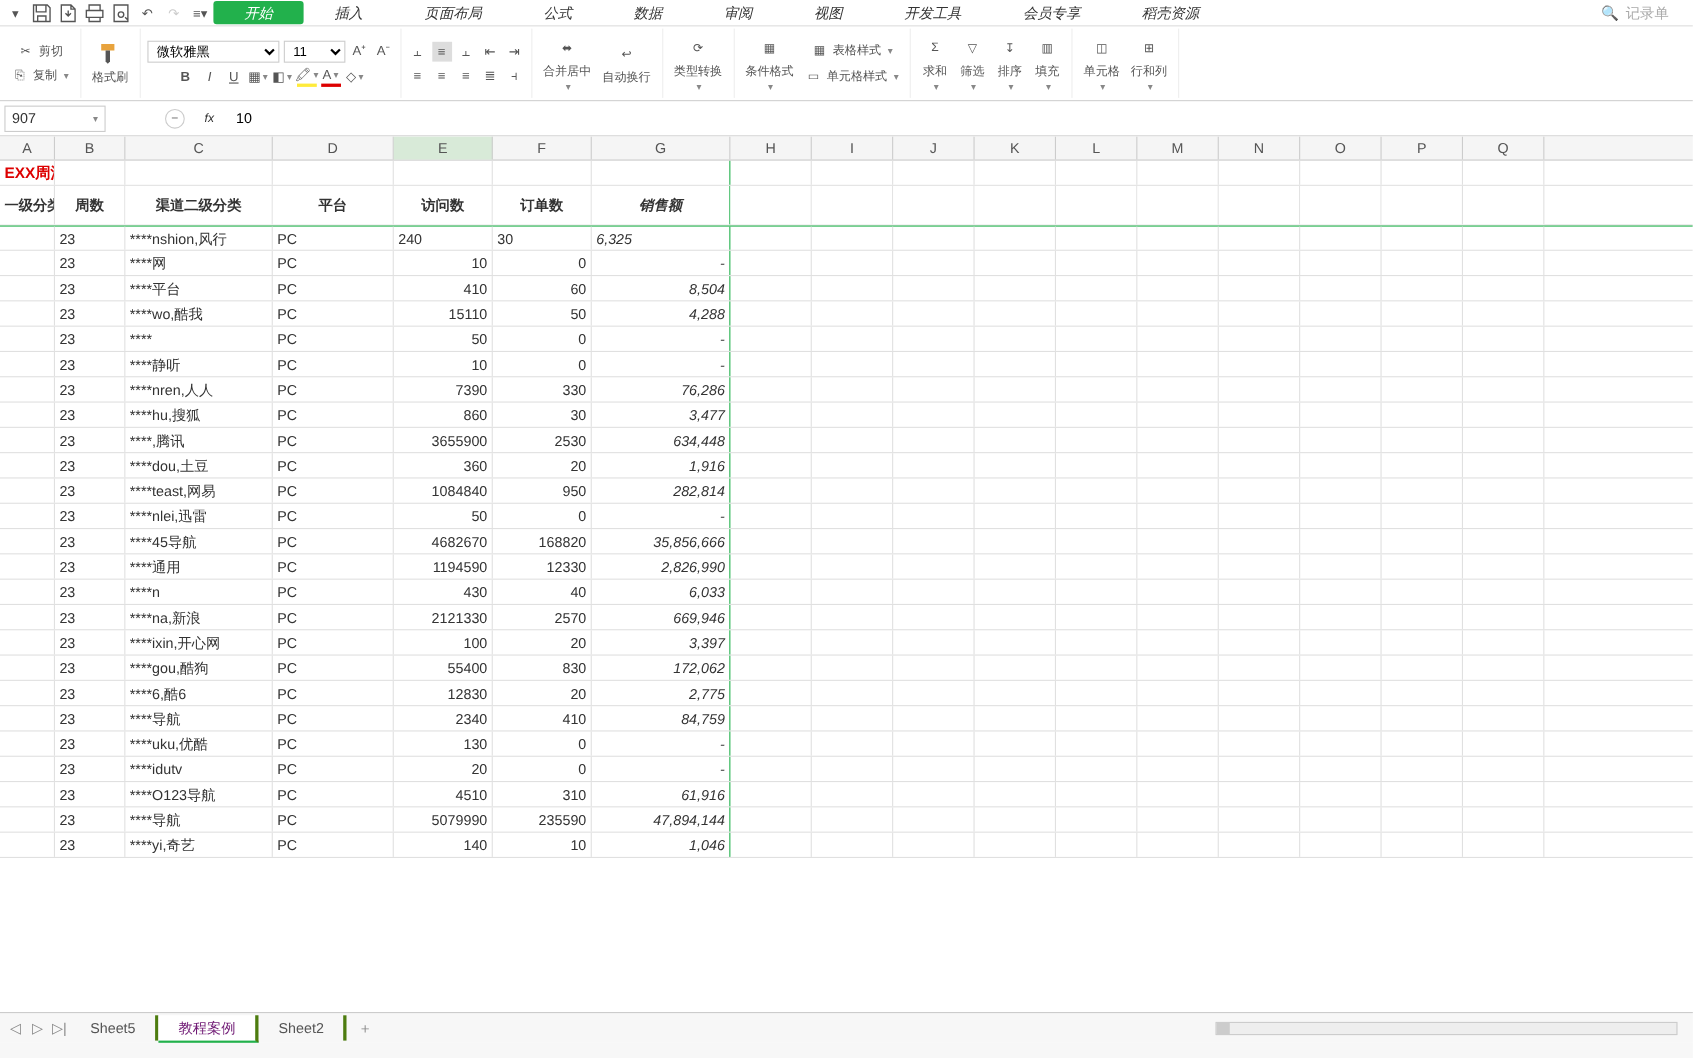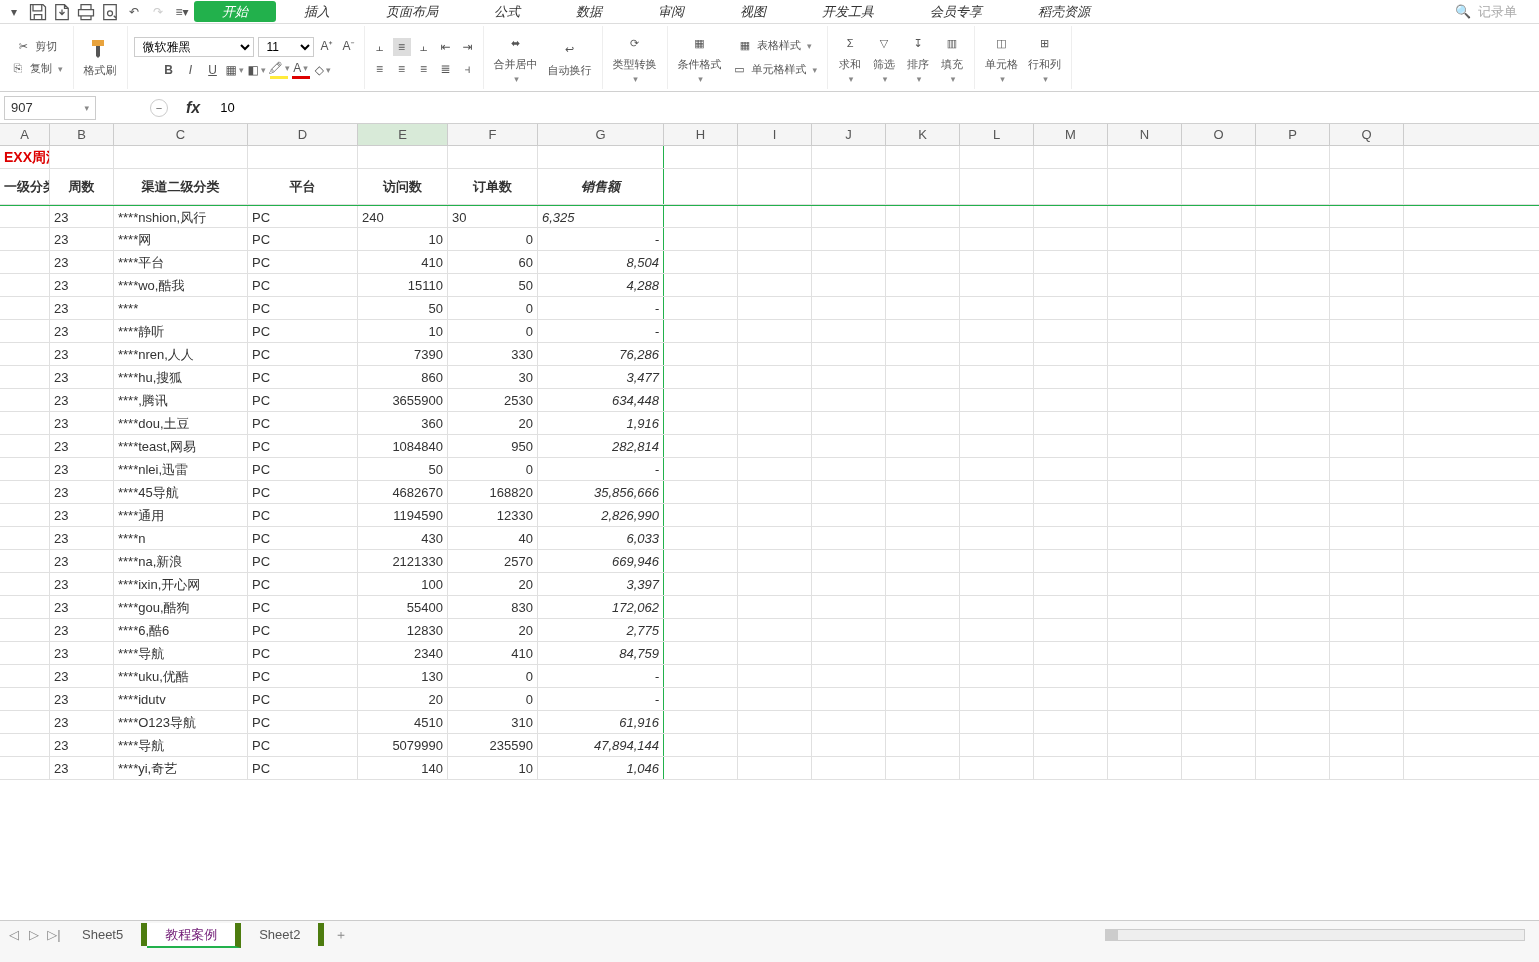--- a/index.html
+++ b/index.html
@@ -27,21 +27,21 @@
 .num-format { border: 1px solid #ccc; height: 22px; width: 120px; font-size: 12px; padding: 0 4px; }
 .icon-row { display: flex; gap: 4px; }
 .icon-row .ic { width: 18px; height: 18px; display:flex;align-items:center;justify-content:center;color:#555;cursor:pointer; }
 .col2 { display:flex; flex-direction:column; gap:4px; justify-content:center; }
 .drop::after{content:"▾";font-size:9px;margin-left:2px;color:#888}
 
 
 .formula-bar { display: flex; align-items: center; height: 32px; border-bottom: 1px solid #d0d0d0; }
 .name-box { width: 92px; height: 24px; border: 1px solid #ccc; margin: 0 4px; padding: 0 6px; font-size: 13px; display:flex;align-items:center;justify-content:space-between; }
 .fx-area { display: flex; align-items: center; gap: 12px; margin-left: 50px; }
-.fx-icon { font-style: italic; font-size: 16px; font-weight: bold; }
+.fx-icon { font-style: italic; font-size: 11px; }
 .fx-input { border: none; outline: none; font-size: 13px; padding: 0 8px; width: 400px; }
 .zoom-btn { width:18px;height:18px;display:flex;align-items:center;justify-content:center;border:1px solid #ccc;border-radius:50%;color:#666;font-size:11px;margin-right:6px; }
 
 
 .sheet-wrap { position: relative; height: calc(100vh - 24px - 68px - 32px - 28px - 14px); overflow: hidden; display:flex;flex-direction:column; }
 .col-headers { display:flex; height:22px; background:#f5f5f5; border-bottom:1px solid #ccc;}
 .col-headers .ch { border-right:1px solid #ccc; text-align:center; line-height:22px; font-size:13px; color:#555;}
 .col-headers .ch.sel { background:#d8ead8; }
 .body-rows { flex:1; overflow:auto;}
 .row-line { display:flex; height:23px; border-bottom:1px solid #e0e0e0;}
@@ -56,21 +56,21 @@
 
 .cA{width:50px}.cB{width:64px}.cC{width:134px}.cD{width:110px}.cE{width:90px}.cF{width:90px}
 .cG{width:126px}.cH{width:74px}.cI{width:74px}.cJ{width:74px}.cK{width:74px}.cL{width:74px}
 .cM{width:74px}.cN{width:74px}.cO{width:74px}.cP{width:74px}.cQ{width:74px}
 
 .col-headers .cE{ background:#d8ead8; }
 
 
 .sheet-tabs { height: 28px; display: flex; align-items: center; border-top:1px solid #ccc; background:#f7f7f7; padding:0 4px; gap:0; font-size:13px;}
 .sheet-tabs .navbtn { width:20px; text-align:center; color:#888; cursor:pointer;}
-.sheet-tabs .stab { padding:4px 18px; border-right:6px solid #4d7c0f; cursor:pointer; color:#555;}
+.sheet-tabs .stab { padding:4px 18px; border-right:3px solid #4d7c0f; cursor:pointer; color:#555;}
 .sheet-tabs .stab.active { color:#701a75; border-bottom:2px solid #22b14c; background:#fff;}
 .sheet-tabs .add { padding:0 10px; color:#888;}
 .sheet-tabs .scroll { margin-left:auto; margin-right:10px; width:420px; height:12px; background:#eee; border:1px solid #ccc; position:relative;}
 .sheet-tabs .scroll .thumb{position:absolute;left:0;top:0;bottom:0;width:12px;background:#ccc;}
 
 
 .status-bar { height:14px; background:#f7f7f7;}
 
 svg { width: 100%; height: 100%; }
 

